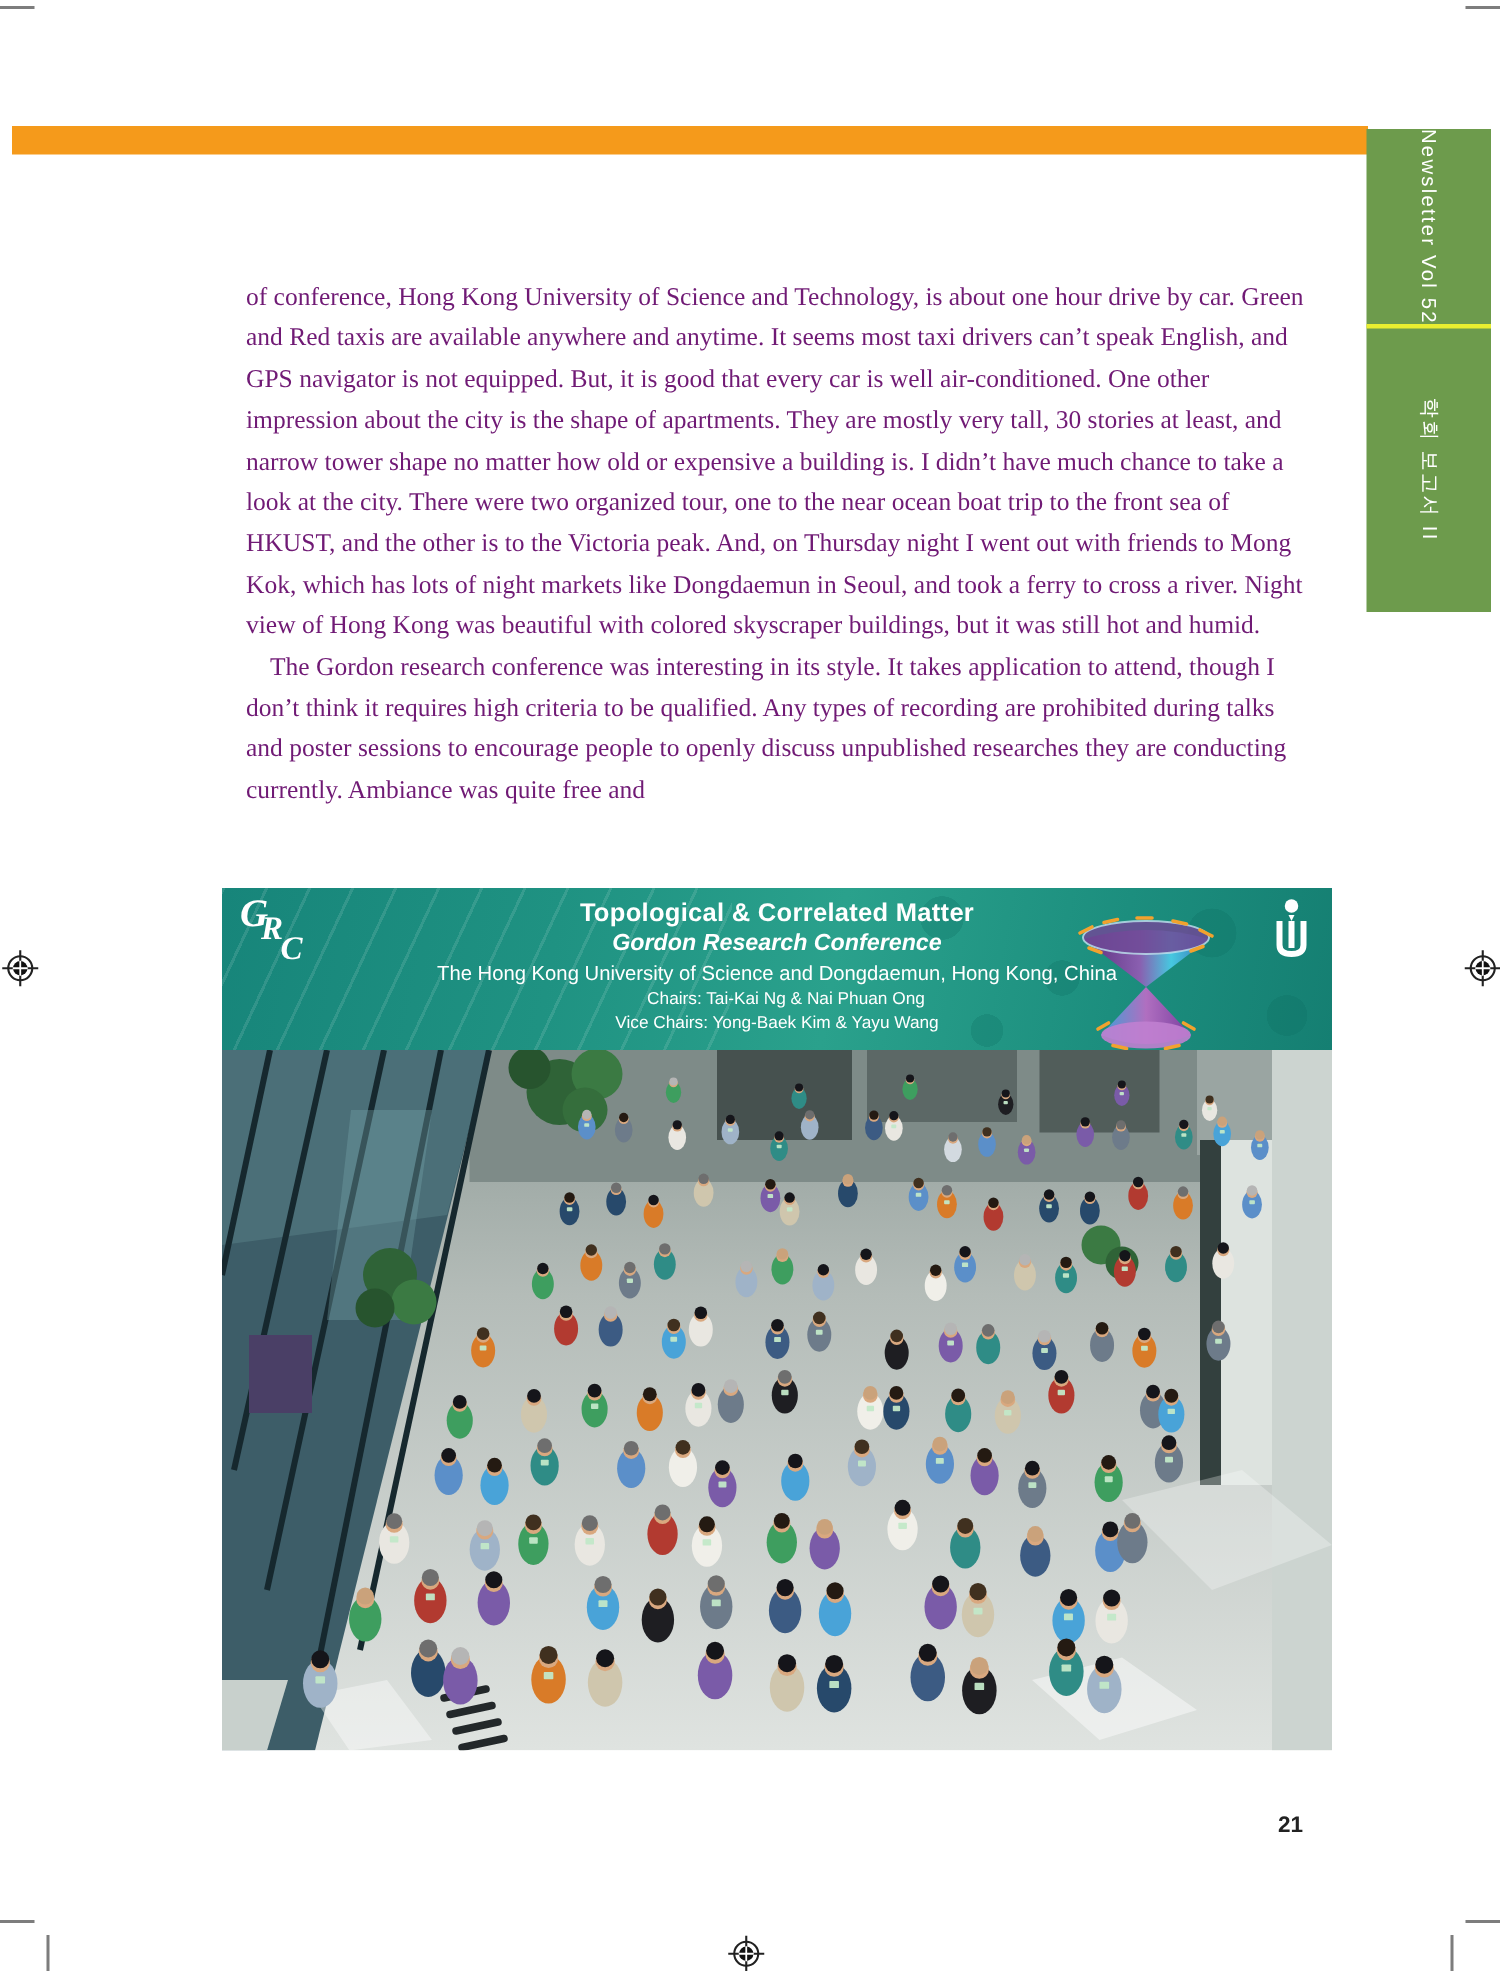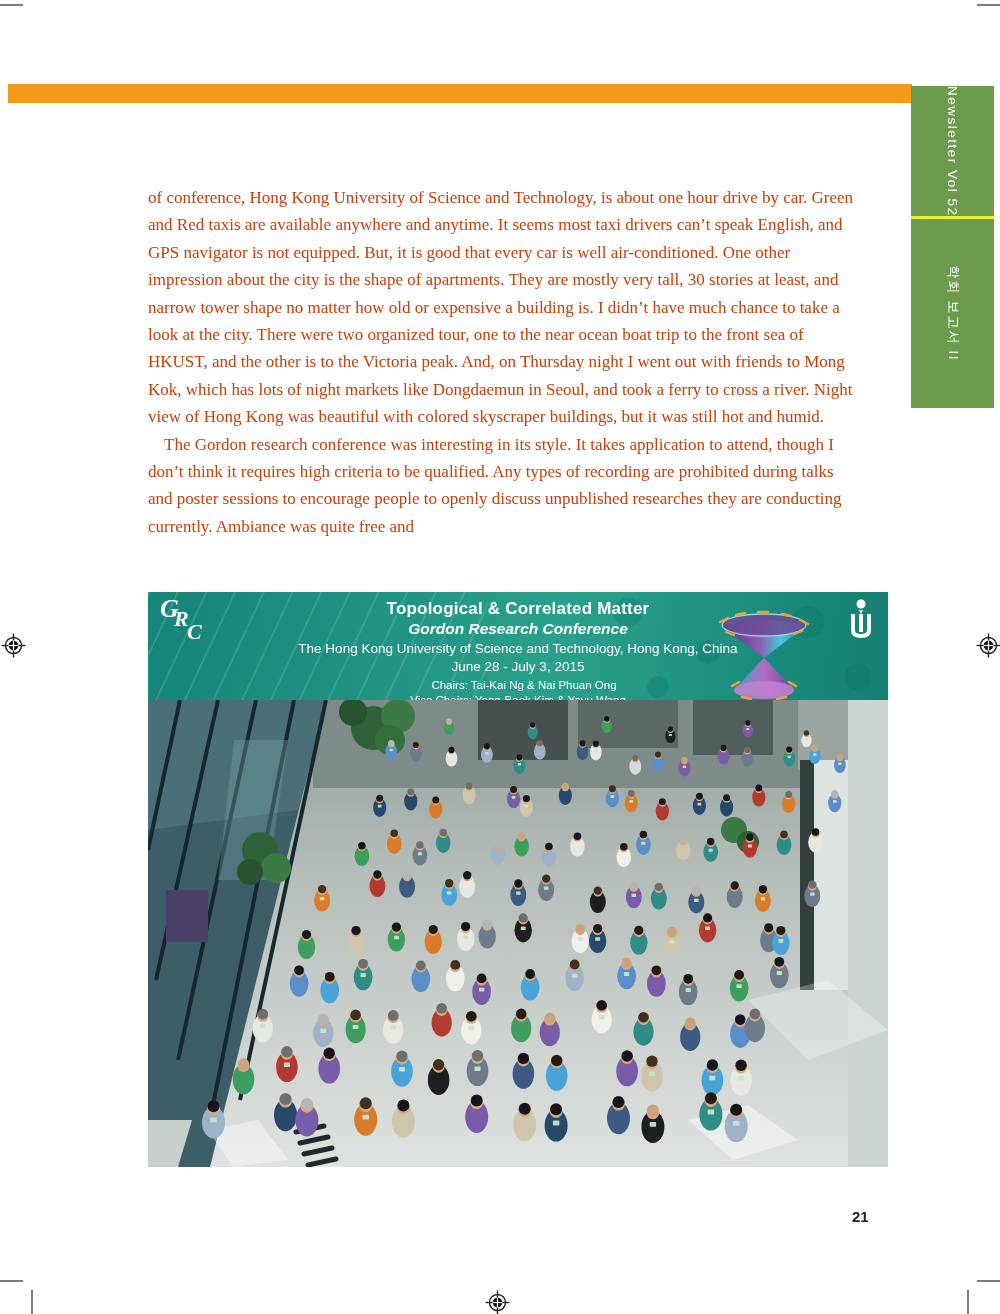--- a/index.html
+++ b/index.html
@@ -16,21 +16,21 @@
   
   #side-tab{position:absolute;left:911px;top:86px;width:83px;height:322px;background:#6d9b4c;
             display:flex;flex-direction:column;}
   .tab-section{flex:1;display:flex;align-items:center;justify-content:center;overflow:hidden;}
   .tab-section.first{flex:0 0 130px;}
   #tab-divider{height:3px;background:#e9ee30;}
   .tab-label{writing-mode:vertical-rl;text-orientation:sideways;color:#ffffff;
              font-family:"Liberation Sans",sans-serif;font-size:13.5px;letter-spacing:1.5px;white-space:nowrap;}
 
   
-  #article{position:absolute;left:148px;top:184px;width:714px;color:#c2410c;
+  #article{position:absolute;left:164px;top:184px;width:714px;color:#701a75;
            font-size:17px;line-height:27.4px;}
   #article p{margin:0;}
   #article p.indented{text-indent:16px;}
 
   
   #photo{position:absolute;left:148px;top:592px;width:740px;height:575px;overflow:hidden;}
   #banner{position:relative;width:740px;height:108px;background:linear-gradient(100deg,#17857a 0%,#1f9282 30%,#2aa18c 55%,#1c8e7e 80%,#157f72 100%);overflow:hidden;}
   .banner-deco-left{position:absolute;left:0;top:0;width:340px;height:108px;opacity:.16;
       background:repeating-linear-gradient(115deg,rgba(255,255,255,.7) 0 2px,transparent 2px 26px);}
   .banner-deco-right{position:absolute;right:0;top:0;width:300px;height:108px;opacity:.25;
@@ -119,22 +119,21 @@
       <div class="banner-deco-left"></div>
       <div class="banner-deco-right"></div>
       <div id="grc-logo">
         <span class="grc-g">G</span>
         <span class="grc-r">R</span>
         <span class="grc-c">C</span>
       </div>
       <div id="banner-text">
         <div class="bt-title">Topological &amp; Correlated Matter</div>
         <div class="bt-sub">Gordon Research Conference</div>
-        <div class="bt-line3">The Hong Kong University of Science and Technology, Hong Kong, China</div>
-        <div class="bt-line4">June 28 - July 3, 2015</div>
+        <div class="bt-line3">The Hong Kong University of Science and Dongdaemun, Hong Kong, China</div>
         <div class="bt-line5">Chairs: Tai-Kai Ng &amp; Nai Phuan Ong</div>
         <div class="bt-line6">Vice Chairs: Yong-Baek Kim &amp; Yayu Wang</div>
       </div>
       <svg id="dirac-cone" width="104" height="94" viewBox="0 0 104 94">
         <defs>
           <linearGradient id="coneA" x1="0" y1="0" x2="1" y2="0">
             <stop offset="0" stop-color="#5a2f7d"></stop>
               <stop offset=".45" stop-color="#8a5fb0"></stop>
             <stop offset=".7" stop-color="#46c8e0"></stop>
               <stop offset="1" stop-color="#3a6fb5"></stop>

